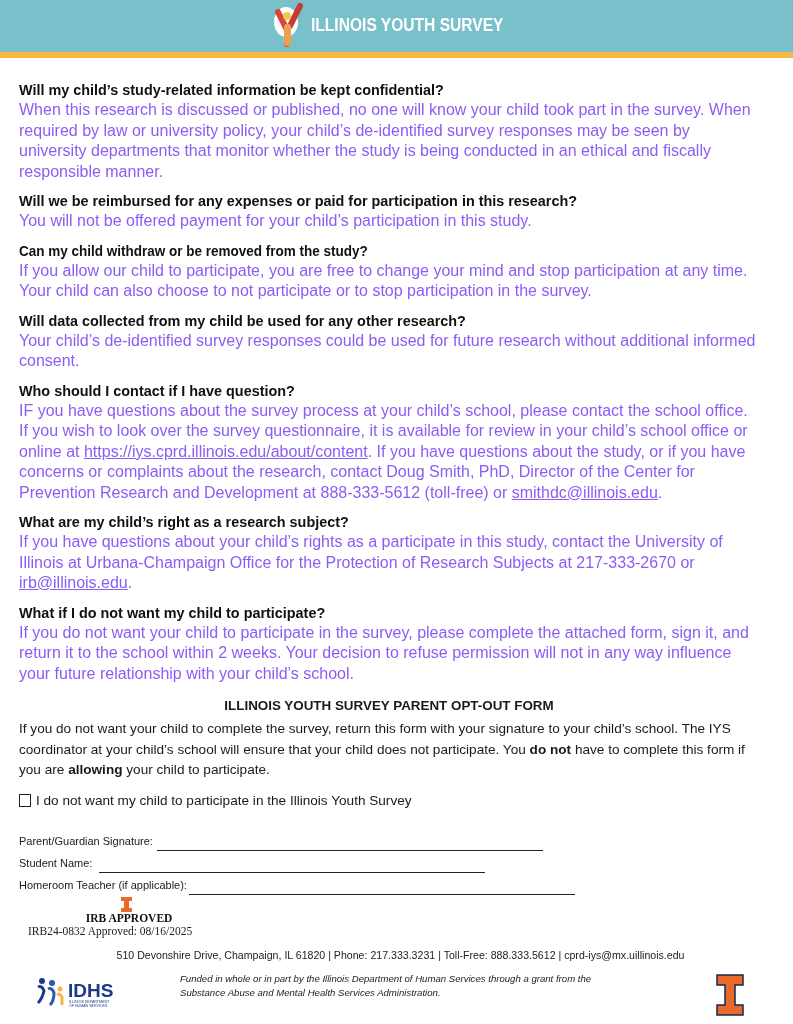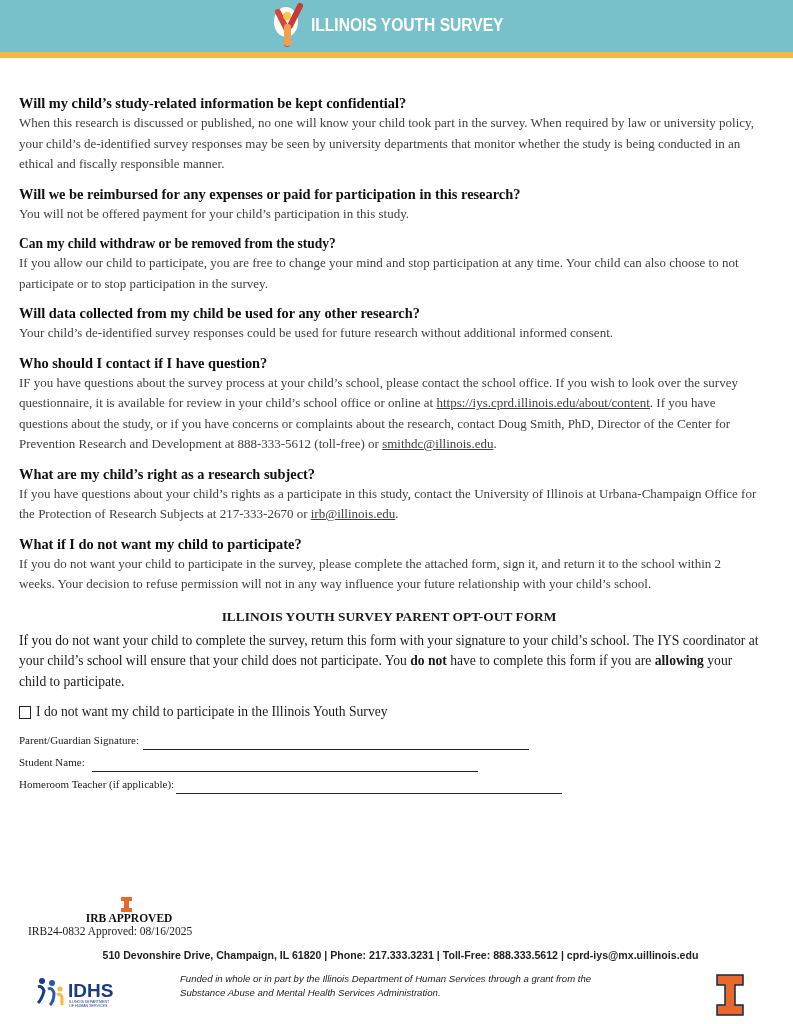--- a/index.html
+++ b/index.html
@@ -4,41 +4,41 @@
 <style>
   * { box-sizing: border-box; margin: 0; padding: 0; }
   html, body { width: 793px; height: 1024px; background: #ffffff; overflow: hidden; }
   body { font-family: "Liberation Sans", sans-serif; color: #1a1a1a; position: relative; }
 
   .banner { position: absolute; left: 0; top: 0; width: 793px; height: 52px; background: #79c1ca; }
   .banner-stripe { position: absolute; left: 0; top: 52px; width: 793px; height: 6px; background: #f4b843; }
   .banner-logo { position: absolute; left: 272px; top: 2px; width: 34px; height: 46px; }
   .banner-title { position: absolute; left: 311px; top: 14px; font-family: "Liberation Sans", sans-serif; font-weight: bold; color: #ffffff; font-size: 19px; letter-spacing: 0px; transform: scaleX(0.82); transform-origin: left center; white-space: nowrap; }
 
-  .content { position: absolute; left: 19px; top: 93px; width: 740px; font-family: Liberation Serif, serif; }
+  .content { position: absolute; left: 19px; top: 80px; width: 740px; }
   .section { margin-bottom: 9px; }
   .q { font-weight: bold; font-size: 14.4px; line-height: 20px; color: #111; }
   .q.narrow { font-size: 15px; transform: scaleX(0.9); transform-origin: left center; white-space: nowrap; }
-  .a { font-size: 13px; line-height: 20.5px; color: #404040; }
+  .a { font-size: 16px; line-height: 20.5px; color: #8b5cf6; }
   .a u { text-decoration: underline; }
 
   .form-title { text-align: center; font-weight: bold; font-size: 13.4px; margin-top: 14px; margin-bottom: 6px; width: 740px; }
   .form-intro { font-size: 13.6px; line-height: 20.5px; margin-bottom: 10px; }
-  .check-row { display: flex; align-items: center; font-size: 13.6px; line-height: 20px; margin-bottom: 8px; }
+  .check-row { display: flex; align-items: center; font-size: 13.6px; line-height: 20px; margin-bottom: 20px; }
   .checkbox { width: 12px; height: 13px; border: 1px solid #222; margin-right: 5px; display: inline-block; }
   .field-row { display: flex; align-items: flex-end; font-size: 11px; line-height: 20px; height: 20px; margin-bottom: 2px; text-align: right; }
   .field-line { border-bottom: 1.5px solid #222; height: 14px; margin-left: 4px; }
 
   .irb { position: absolute; left: 28px; top: 897px; font-family: "Liberation Serif", serif; }
   .irb-top { display: flex; align-items: center; margin-left: 38px; flex-direction: column; }
   .irb-i { width: 11px; height: 15px; margin-right: 6px; }
   .irb-label { font-weight: bold; font-size: 11.5px; color: #111; }
   .irb-num { font-size: 11.5px; color: #222; margin-top: 1px; }
 
-  .address { position: absolute; left: 0; top: 949px; width: 793px; text-align: center; font-size: 10.6px; color: #222; padding-left: 8px; font-weight: bold; }
+  .address { position: absolute; left: 0; top: 949px; width: 793px; text-align: center; font-size: 10.6px; color: #222; padding-left: 8px; }
   .idhs { position: absolute; left: 36px; top: 975px; width: 96px; height: 34px; }
   .funded { position: absolute; left: 180px; top: 972px; width: 500px; font-style: italic; font-size: 9.6px; line-height: 14px; color: #222; }
   .uofi { position: absolute; left: 716px; top: 974px; width: 28px; height: 42px; }
 </style>
 </head>
 <body>
 
 <div class="banner"></div>
 <div class="banner-stripe"></div>
 <svg class="banner-logo" viewBox="0 0 34 46">

